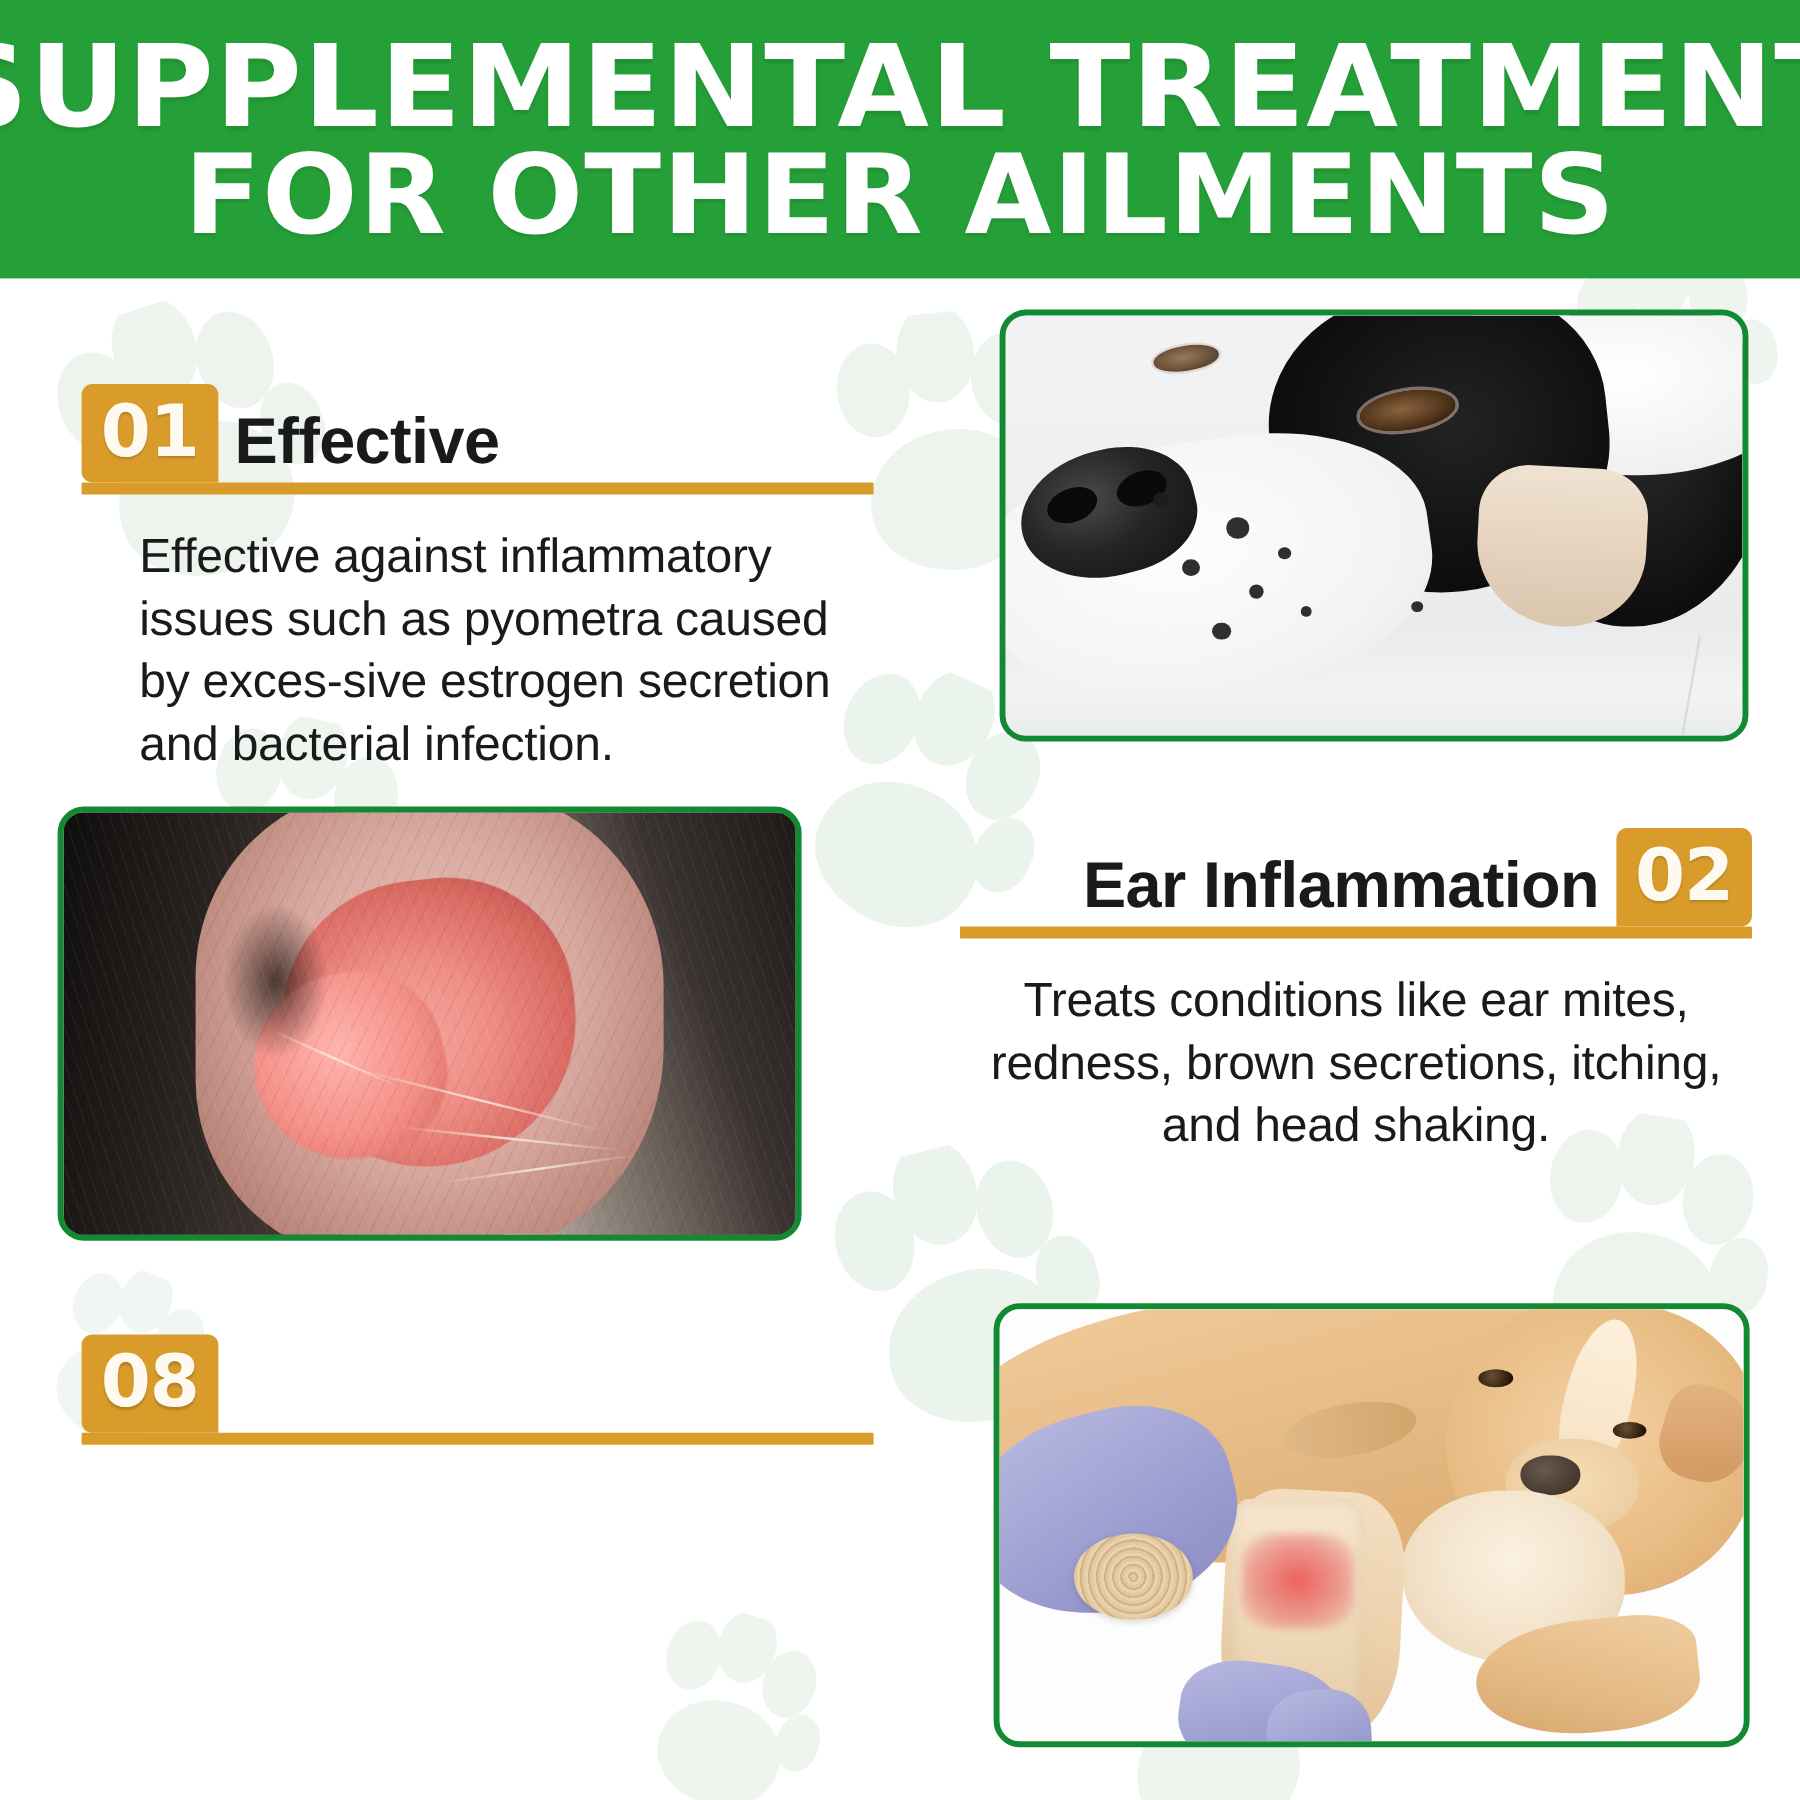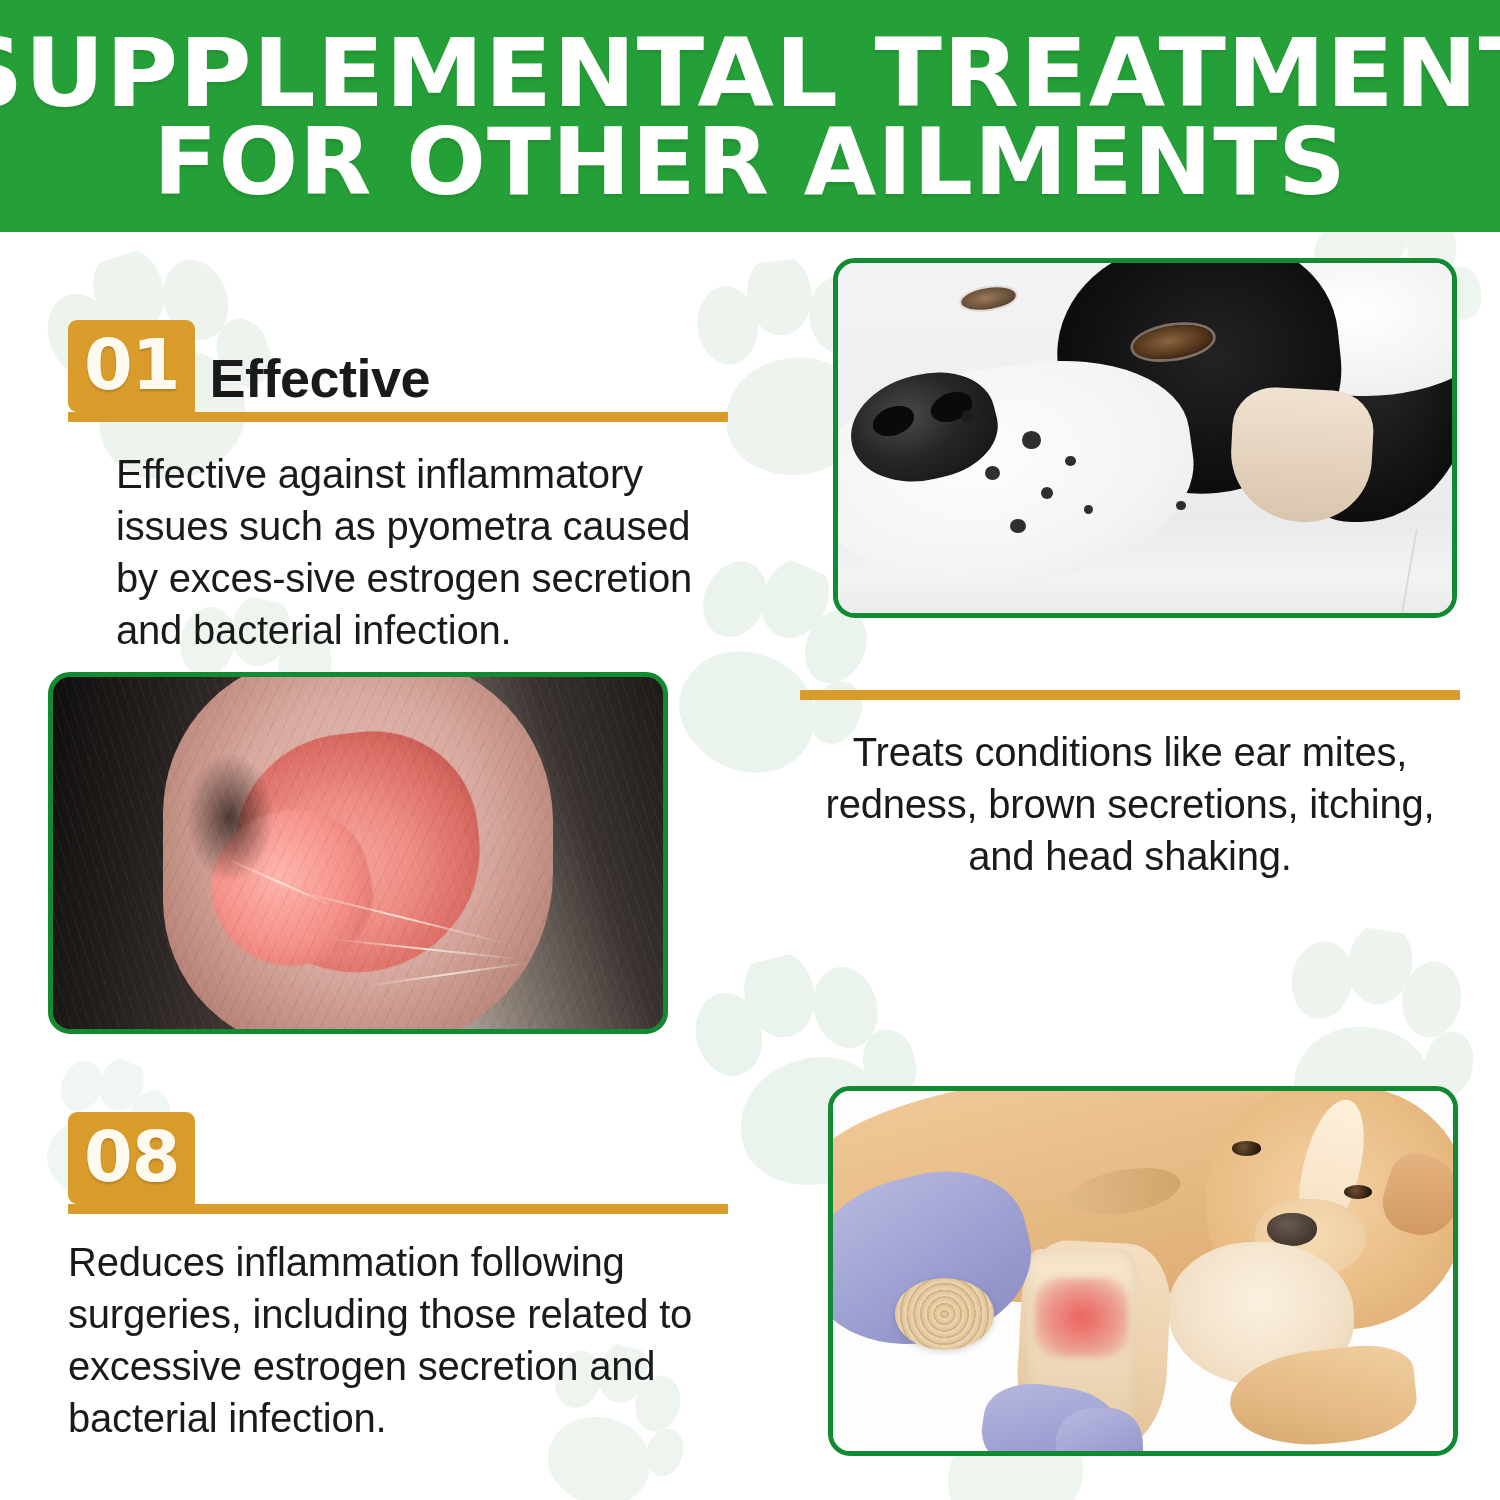--- a/index.html
+++ b/index.html
@@ -76,21 +76,21 @@
     align-items: flex-end;
     position: relative;
   }
   .head-row.reverse { justify-content: flex-end; }
 
   .badge {
     background: #d99c2b;
     color: #fffaf0;
     font-family: "DejaVu Sans", sans-serif;
     font-weight: 700;
-    font-size: 70px;
+    font-size: 60px;
     line-height: 1;
     padding: 10px 16px 12px 16px;
     border-radius: 9px 9px 0 9px;
     letter-spacing: -1px;
     flex: 0 0 auto;
     text-shadow: 0 2px 2px rgba(0,0,0,0.18);
   }
   .badge.right { border-radius: 9px 9px 9px 0; }
 
   .title {
@@ -503,20 +503,24 @@
       <div class="spot" style="left:33%; top:64%; width:2.0%; height:3.4%;"></div>
       <div class="spot" style="left:28%; top:73%; width:2.6%; height:4.2%;"></div>
       <div class="spot" style="left:37%; top:55%; width:1.8%; height:3.0%;"></div>
       <div class="spot" style="left:20%; top:42%; width:2.2%; height:3.6%;"></div>
       <div class="spot" style="left:40%; top:69%; width:1.6%; height:2.8%;"></div>
       <div class="spot" style="left:55%; top:68%; width:1.6%; height:2.6%;"></div>
     </div>
   </div>
 
   <div class="text-block" style="left:800px; top:690px; width:660px;">
+    <div class="head-row reverse">
+      <div class="title right-align">Ear Inflammation</div>
+      <div class="badge right">02</div>
+    </div>
     <div class="rule under"></div>
     <div class="body-text center" style="margin-top:26px;">Treats conditions like ear mites, redness, brown secretions, itching, and head shaking.</div>
   </div>
 
   <div class="photo" style="left:48px; top:672px; width:620px; height:362px;">
     <div class="canvas p2">
       <div class="furL"></div>
       <div class="furR"></div>
       <div class="skin"></div>
       <div class="canal"></div>
@@ -528,21 +532,20 @@
       <div class="whisker" style="left:52%; top:84%; width:26%; transform:rotate(-8deg);"></div>
       <div class="whisker" style="left:28%; top:58%; width:18%; transform:rotate(24deg);"></div>
     </div>
   </div>
 
   <div class="text-block" style="left:68px; top:1112px; width:660px;">
     <div class="head-row">
       <div class="badge">08</div>
     </div>
     <div class="rule under"></div>
-    <div class="body-text" style="margin-top:22px;">Reduces inflammation following surgeries, including those related to excessive estrogen secretion and bacterial infection.</div>
   </div>
 
   <div class="photo" style="left:828px; top:1086px; width:630px; height:370px;">
     <div class="canvas p3">
       <div class="body"></div>
       <div class="tail"></div>
       <div class="head"></div>
       <div class="dogear"></div>
       <div class="blaze"></div>
       <div class="snout"></div>

